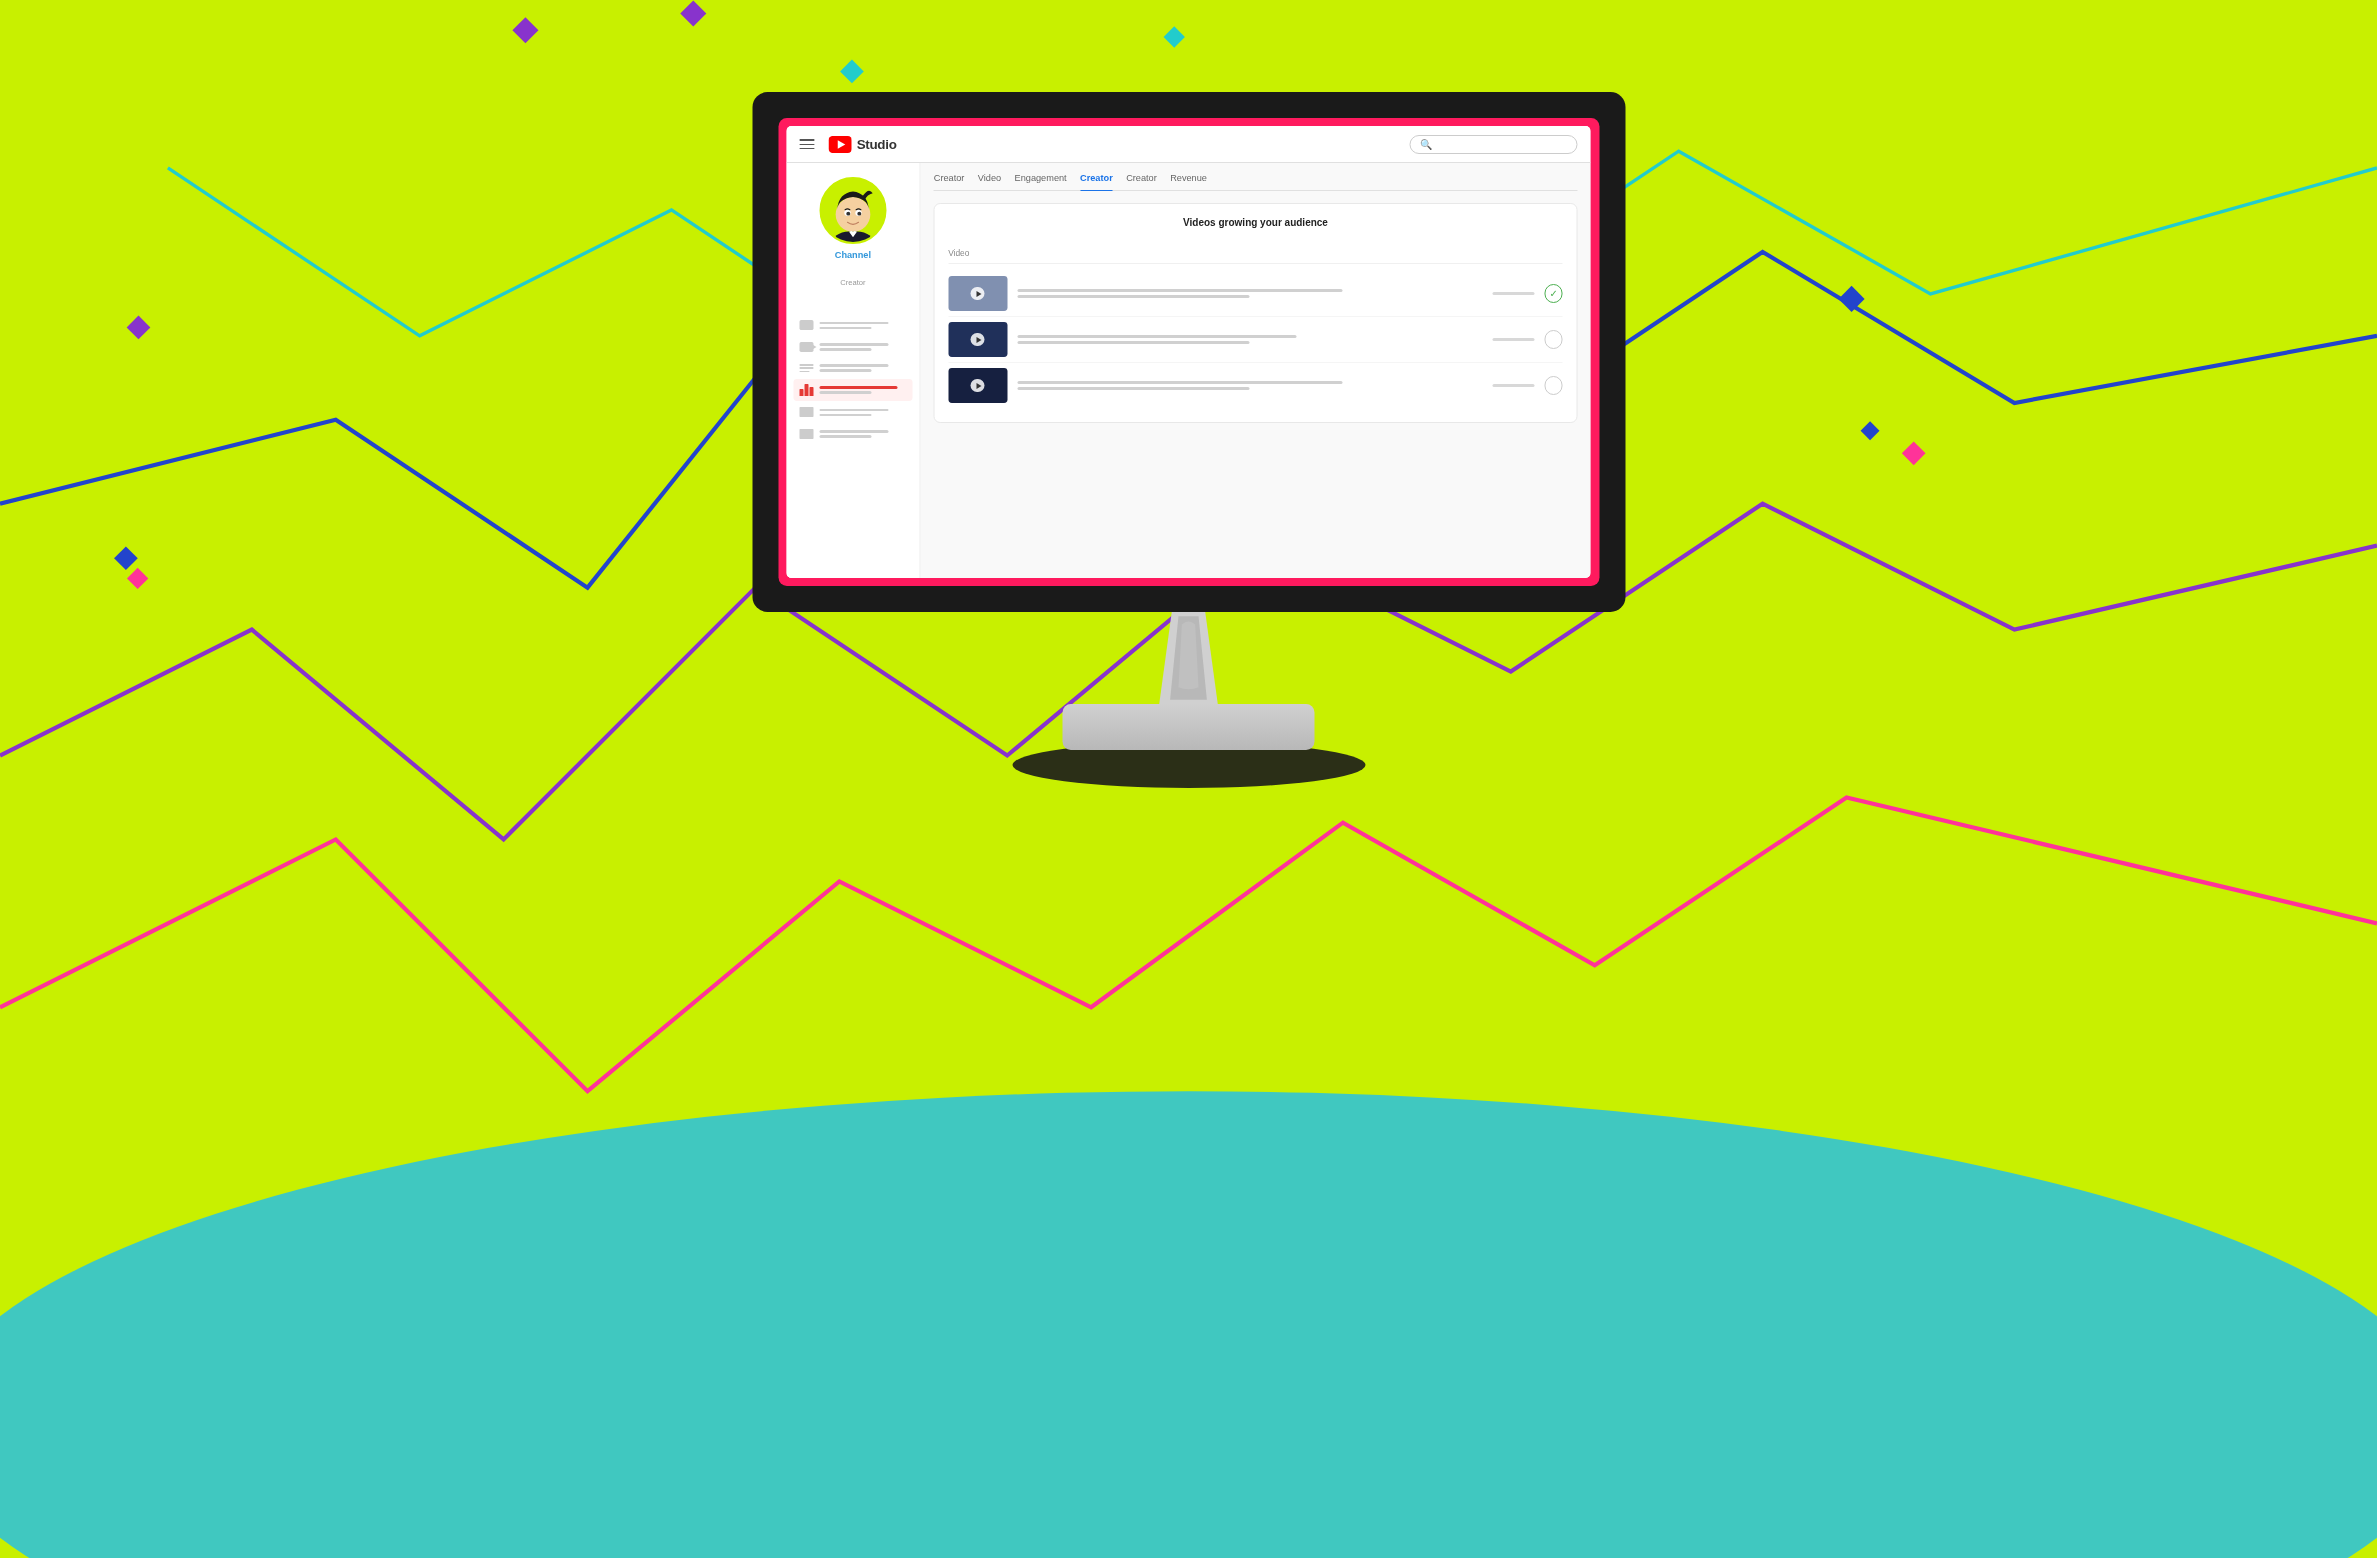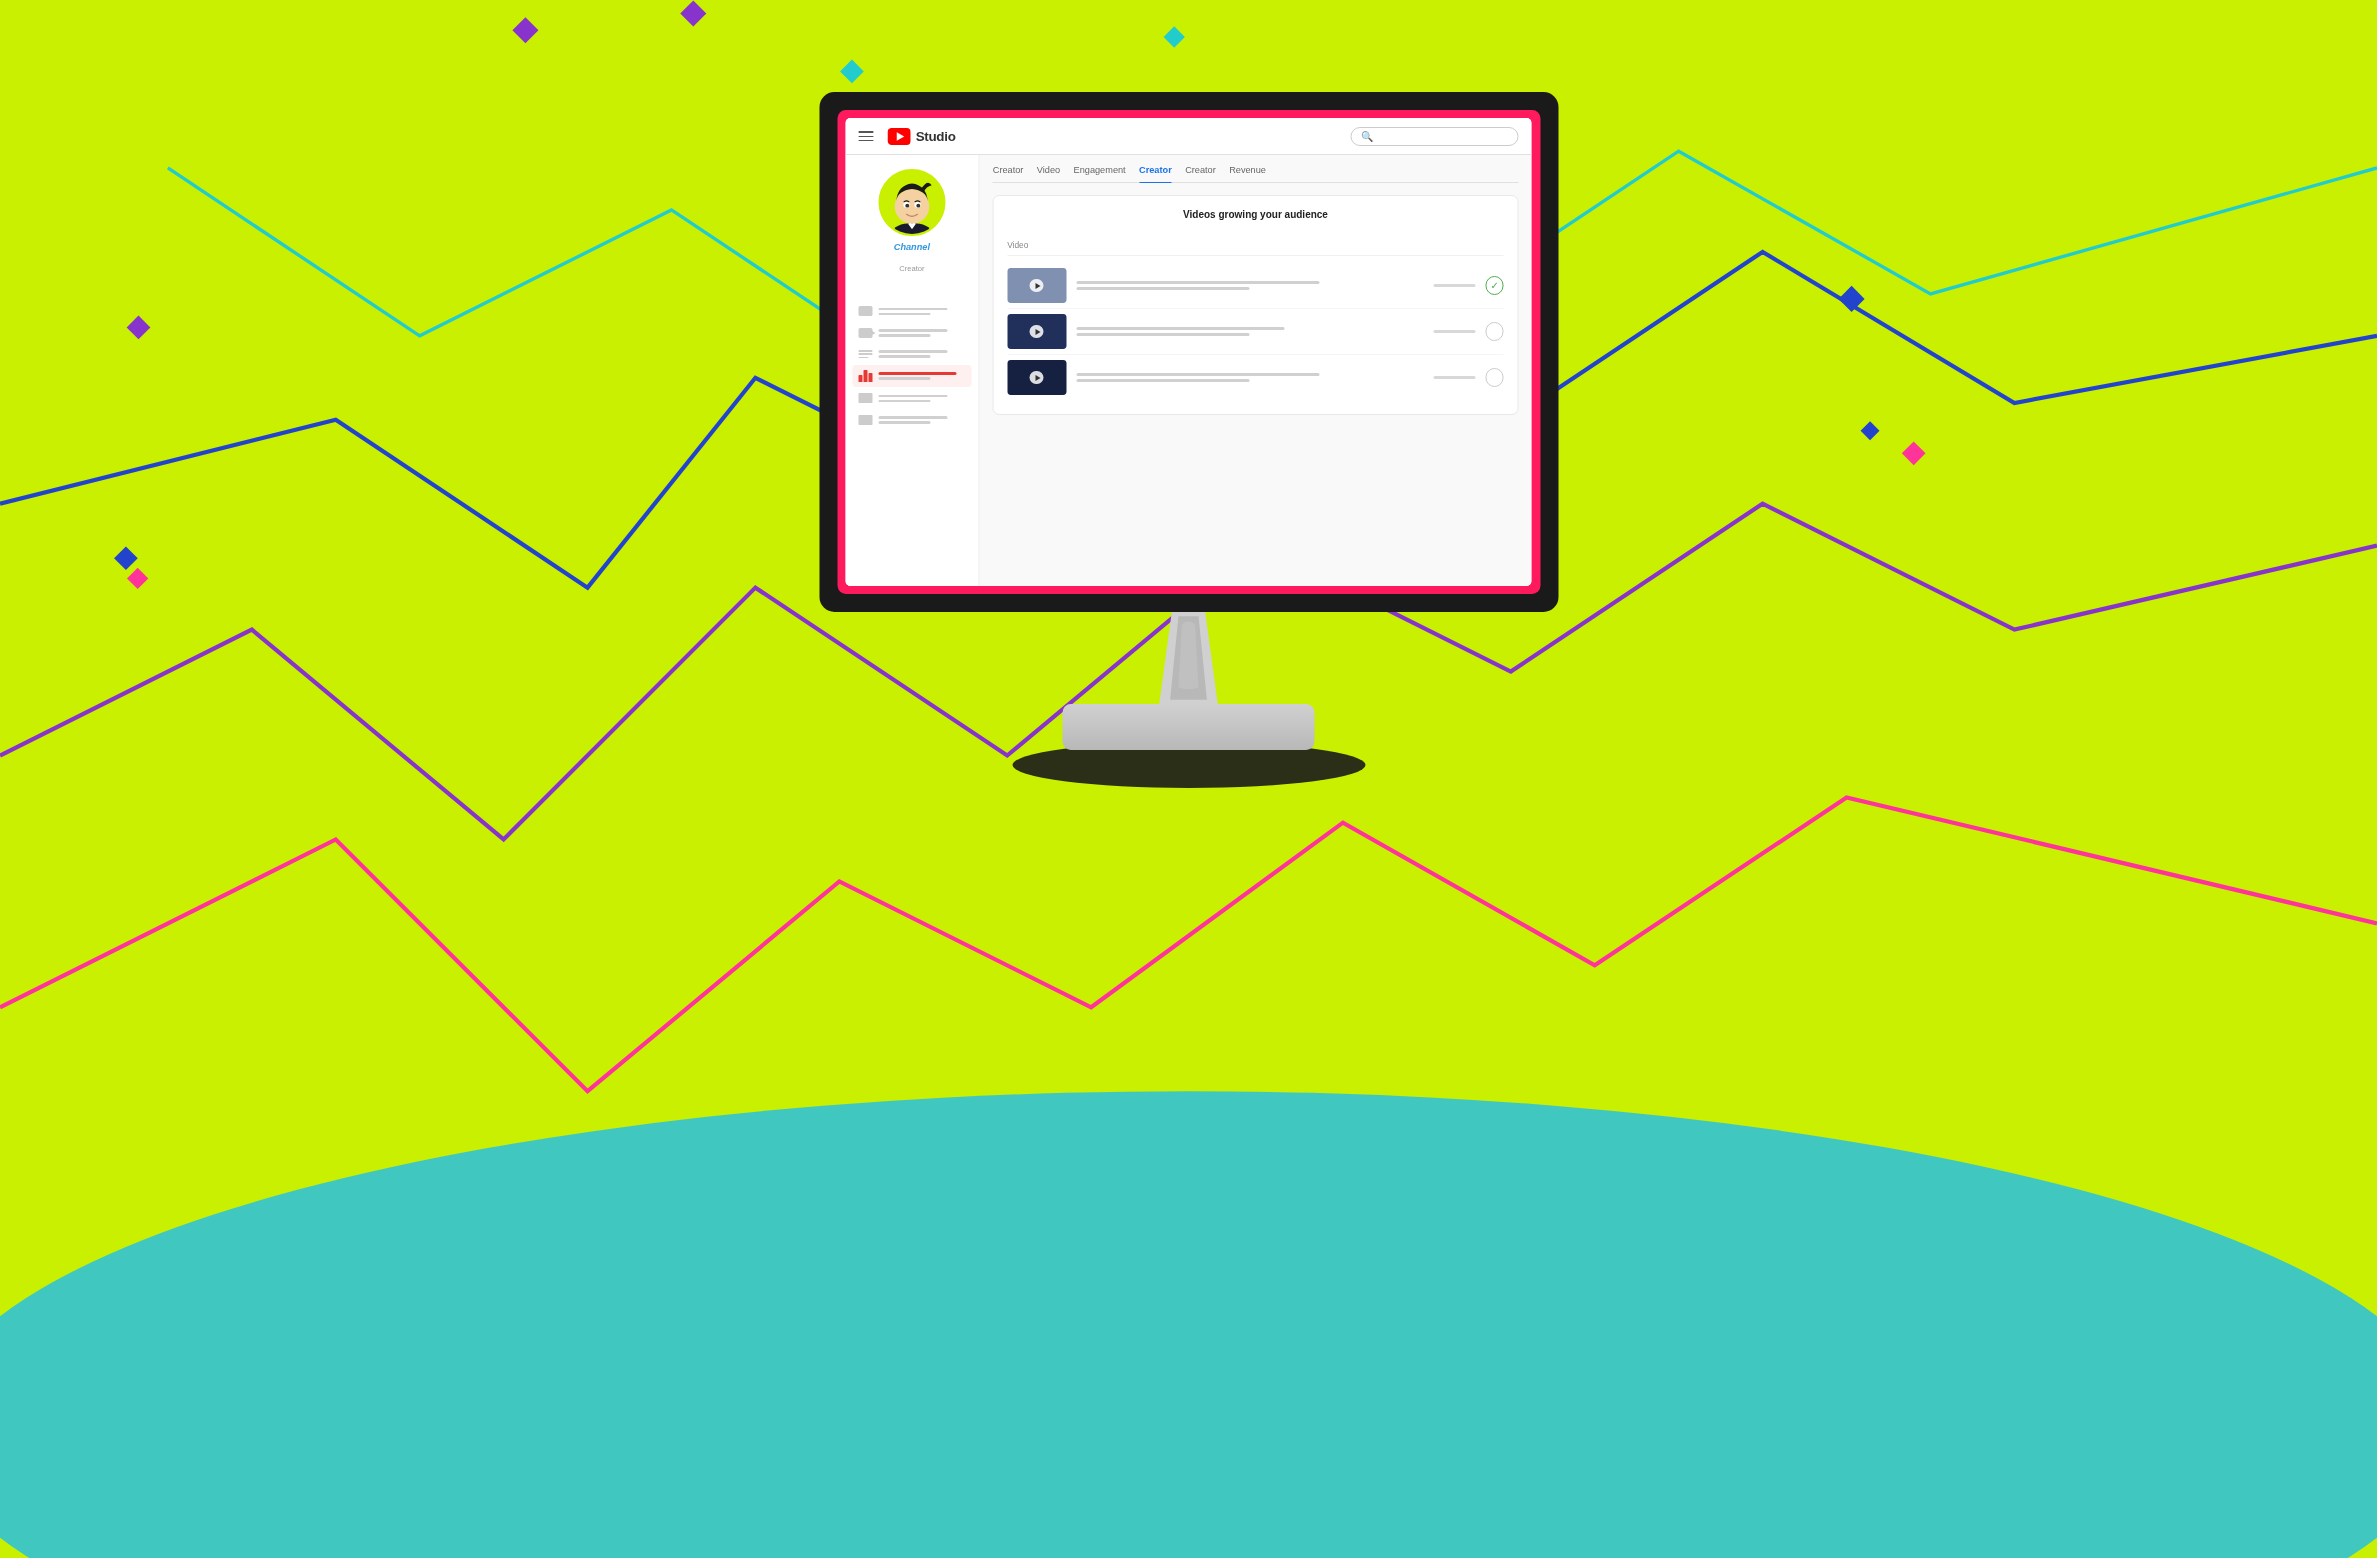--- a/index.html
+++ b/index.html
@@ -26,25 +26,25 @@
       left: 50%;
       transform: translateX(-50%);
       width: 739px;
       display: flex;
       flex-direction: column;
       align-items: center;
     }
 
     
     .monitor-outer {
-      width: 739px;
+      width: 873px;
       height: 520px;
       background: #1a1a1a;
       border-radius: 15px;
-      padding: 18px;
+      padding: 26px;
       position: relative;
     }
 
     
     .monitor-inner {
       width: 100%;
       height: 100%;
       background: #ff1a5e;
       border-radius: 8.4px;
       padding: 8.4px;
@@ -152,22 +152,21 @@
       justify-content: center;
       overflow: hidden;
       margin-bottom: 6.7px;
     }
 
     .channel-name {
       font-size: 9.2px;
       font-weight: 600;
       color: #3498db;
       text-align: center;
-      margin-bottom: 12px;
-      font-style: italic;
+      margin-bottom: 18px;
     }
     .channel-role {
       font-size: 7.6px;
       color: #999;
       text-align: center;
       margin-bottom: 28px;
     }
 
     .sidebar-items {
       width: 100%;

